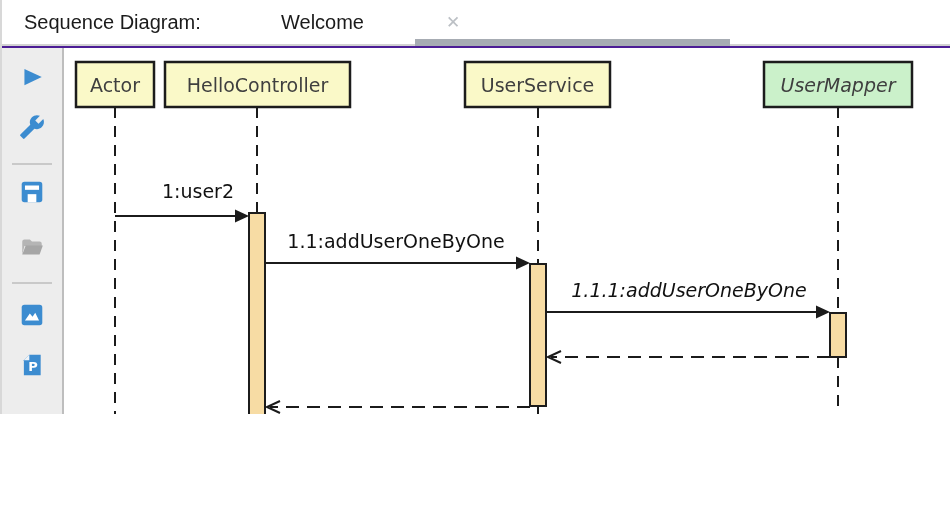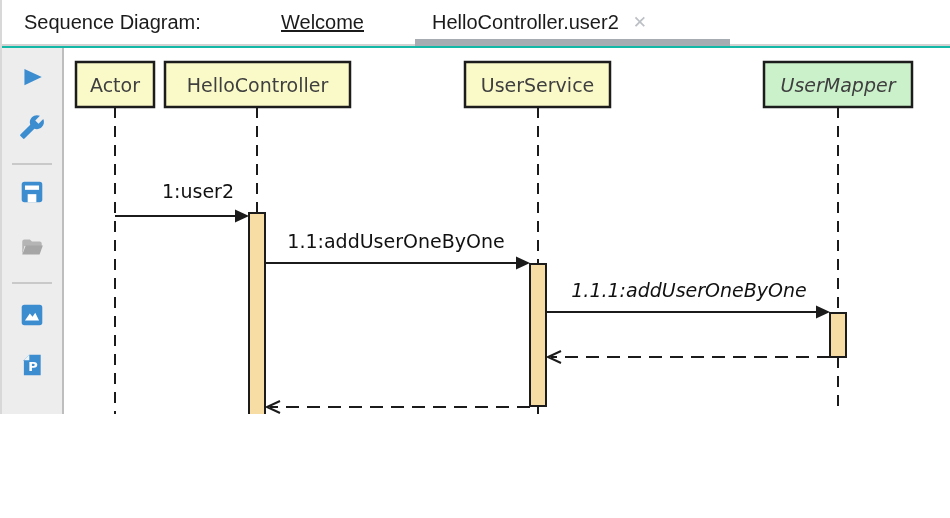--- a/index.html
+++ b/index.html
@@ -1,39 +1,39 @@
 <!DOCTYPE html>
 <html><head>
 <meta charset="utf-8">
 <style>
   * { box-sizing: border-box; margin: 0; padding: 0; }
   html,body { width: 950px; height: 518px; }
   body { font-family: "Liberation Sans", sans-serif; background: #ffffff; }
   .app {
     position: relative; width: 950px; height: 414px;
-    background: #14b8a6; overflow: hidden;
+    background: #4c1d95; overflow: hidden;
     border-left: 2px solid #d8d8d8;
   }
 
   
   .header {
     position: absolute; left: 0; top: 0; right: 0; height: 46px;
     background: #ffffff; border-bottom: 2px solid #d2d2d2;
   }
   .hdr-title {
     position: absolute; left: 22px; top: 0; height: 44px;
     display: flex; align-items: center;
     font-size: 20px; color: #1b1b1b;
   }
   .tab {
     position: absolute; top: 0; height: 44px;
     display: flex; align-items: center;
     font-size: 20px; color: #1b1b1b; cursor: pointer;
   }
-  .tab.welcome { left: 279px; text-decoration: underline; }
+  .tab.welcome { left: 279px; }
   .tab.active { left: 413px; width: 315px; padding-left: 17px; }
   .tab .close {
     margin-left: 14px; font-size: 17px; color: #bcc0c5;
     line-height: 1; cursor: pointer;
   }
   .tab .underline {
     position: absolute; left: 0; right: 0; bottom: -2px; height: 7px;
     background: #a7acb3;
   }
 
@@ -68,21 +68,20 @@
 <body>
 
 <div class="app">
 
   <div class="header">
     <span class="hdr-title">Sequence Diagram:</span>
     <div class="tab welcome">
       <span>Welcome</span>
     </div>
     <div class="tab active">
-      <span>HelloController.user2</span>
       <span class="close">✕</span>
       <div class="underline"></div>
     </div>
   </div>
 
   <div class="toolbar">
 
     <div class="tb-btn" style="top:16px">
       <svg viewBox="0 0 24 24">
         <polygon points="5,4.5 21,12 5,19.5" fill="#3c8cd0"></polygon>

